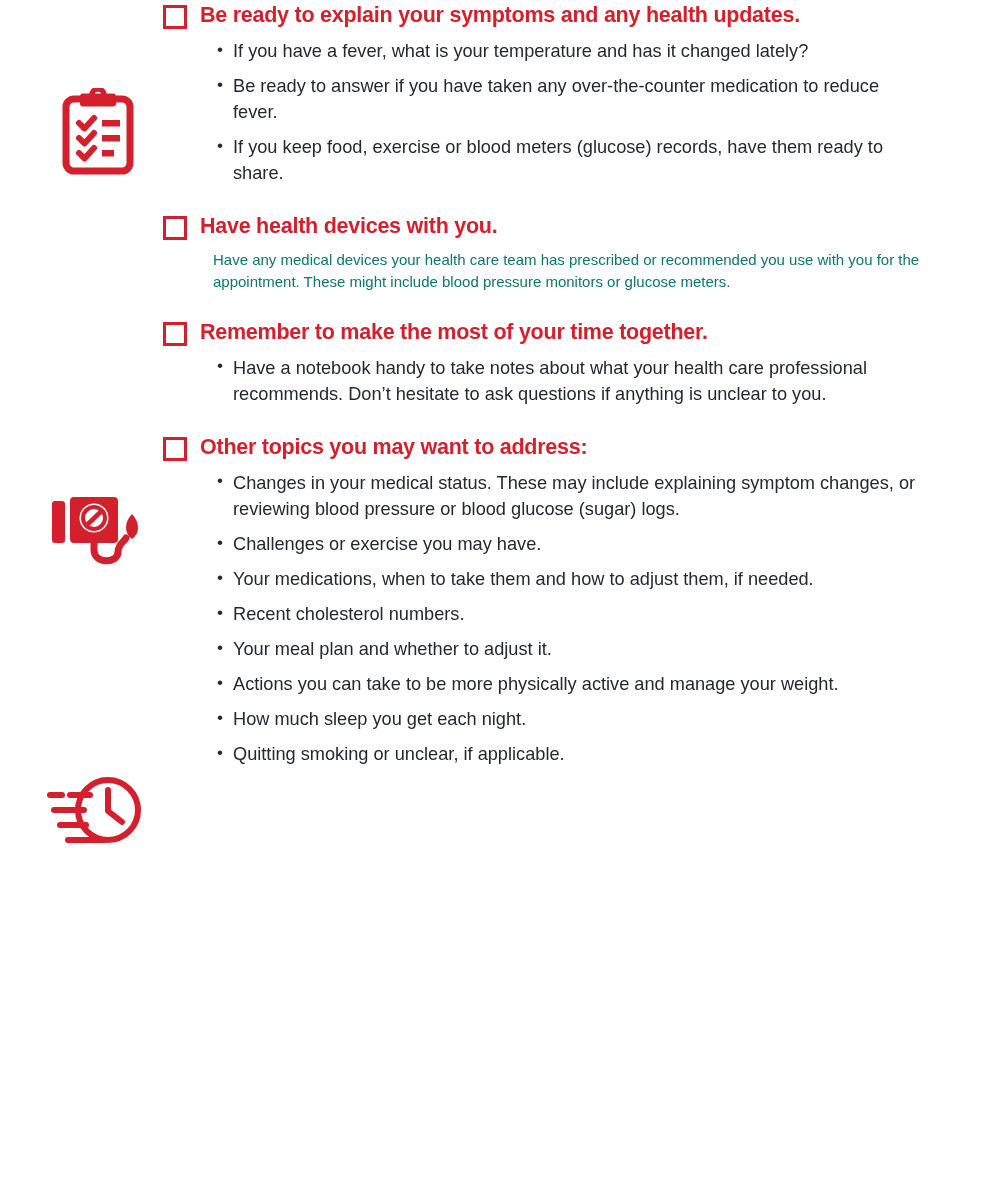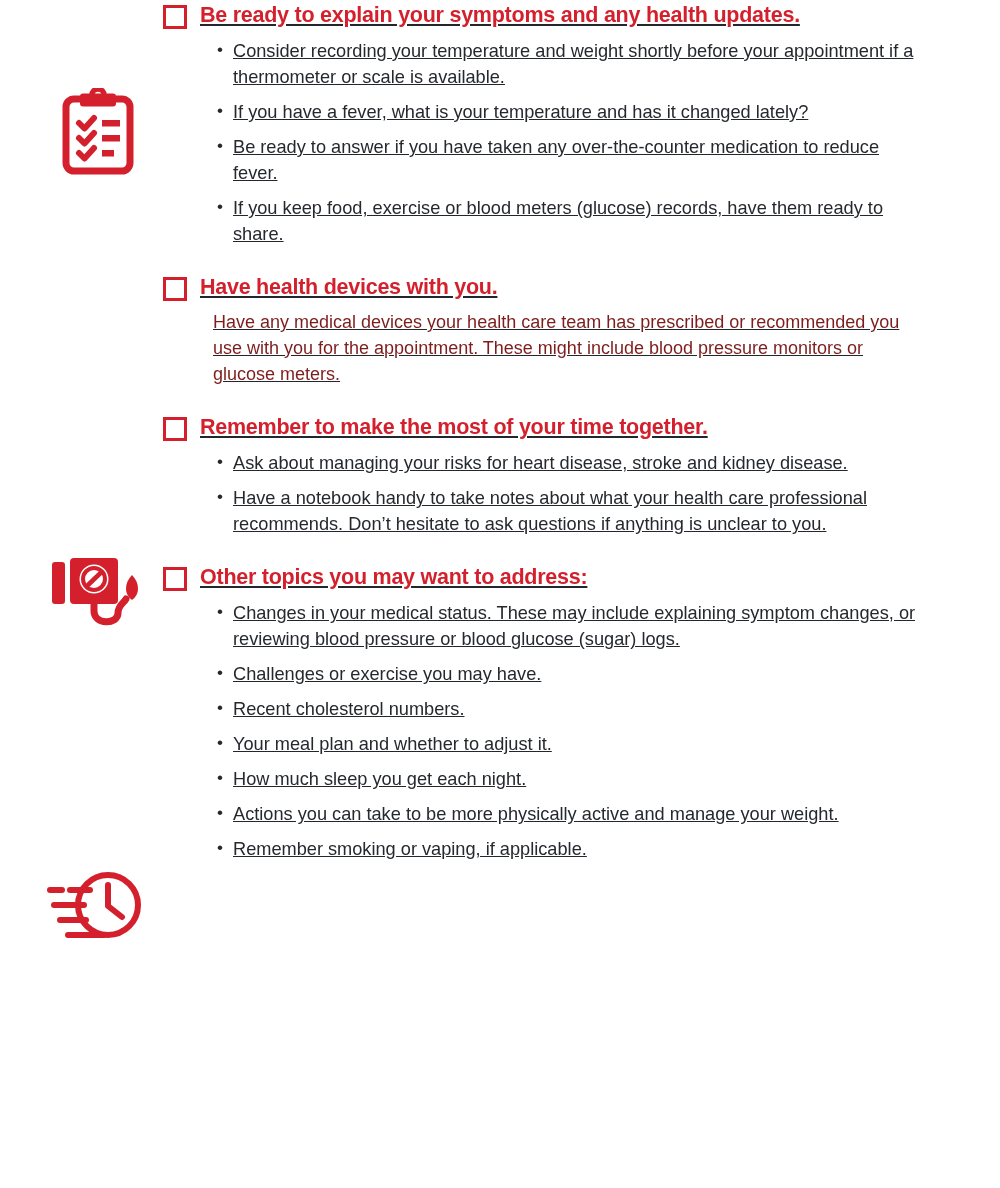--- a/index.html
+++ b/index.html
@@ -35,21 +35,20 @@
     left: 38px;
     width: 120px;
     display: flex;
     align-items: flex-start;
     justify-content: center;
   }
 
   .section-body {
     margin-left: 163px;
     padding-right: 75px;
-    text-decoration: underline;
   }
 
   .heading-row {
     display: flex;
     align-items: flex-start;
     gap: 13px;
   }
 
   .checkbox {
     flex: 0 0 auto;
@@ -90,23 +89,23 @@
     content: "\2022";
     position: absolute;
     left: 0;
     top: -0.5px;
     color: #25292e;
     font-size: 17px;
   }
 
   p.para {
     margin: 9px 0 0 50px;
-    font-size: 18px;
+    font-size: 15px;
     line-height: 1.43;
-    color: #7f1d1d;
+    color: #0f766e;
   }
 
   
   .footer {
     position: absolute;
     left: 55px;
     top: 1152px;
     font-size: 10.7px;
     color: #4a4f55;
     letter-spacing: 0.01px;
@@ -133,21 +132,20 @@
         <rect x="41" y="47" width="18" height="6.5" fill="#d4202d"></rect>
         <rect x="41" y="62" width="12" height="6.5" fill="#d4202d"></rect>
       </svg>
     </div>
     <div class="section-body">
       <div class="heading-row">
         <div class="checkbox"></div>
         <div class="heading-text">Be ready to explain your symptoms and any health updates.</div>
       </div>
       <ul class="bullets">
-        <li>Consider recording your temperature and weight shortly before your appointment if a thermometer or scale is available.</li>
         <li>If you have a fever, what is your temperature and has it changed lately?</li>
         <li>Be ready to answer if you have taken any over-the-counter medication to reduce fever.</li>
         <li>If you keep food, exercise or blood meters (glucose) records, have them ready to share.</li>
       </ul>
     </div>
   </div>
 
   <div class="section" style="padding-top:27px;">
     <div class="icon-slot" style="top:308px;">
       <svg class="icon-svg" width="100" height="80" viewBox="0 0 100 80">
@@ -180,39 +178,39 @@
         <path d="M14 55 L40 55" stroke="#d4202d" stroke-width="6" stroke-linecap="round"></path>
         <path d="M22 70 L58 70" stroke="#d4202d" stroke-width="6" stroke-linecap="round"></path>
       </svg>
     </div>
     <div class="section-body">
       <div class="heading-row">
         <div class="checkbox"></div>
         <div class="heading-text">Remember to make the most of your time together.</div>
       </div>
       <ul class="bullets">
-        <li>Ask about managing your risks for heart disease, stroke and kidney disease.</li>
         <li>Have a notebook handy to take notes about what your health care professional recommends. Don’t hesitate to ask questions if anything is unclear to you.</li>
       </ul>
     </div>
   </div>
 
   <div class="section" style="padding-top:27px;">
 
     <div class="section-body">
       <div class="heading-row">
         <div class="checkbox"></div>
         <div class="heading-text">Other topics you may want to address:</div>
       </div>
       <ul class="bullets">
         <li>Changes in your medical status. These may include explaining symptom changes, or reviewing blood pressure or blood glucose (sugar) logs.</li>
         <li>Challenges or exercise you may have.</li>
+        <li>Your medications, when to take them and how to adjust them, if needed.</li>
         <li>Recent cholesterol numbers.</li>
         <li>Your meal plan and whether to adjust it.</li>
+        <li>Actions you can take to be more physically active and manage your weight.</li>
         <li>How much sleep you get each night.</li>
-        <li>Actions you can take to be more physically active and manage your weight.</li>
-        <li>Remember smoking or vaping, if applicable.</li>
+        <li>Quitting smoking or unclear, if applicable.</li>
       </ul>
     </div>
   </div>
 
 
 </div>
 
 </body></html>

